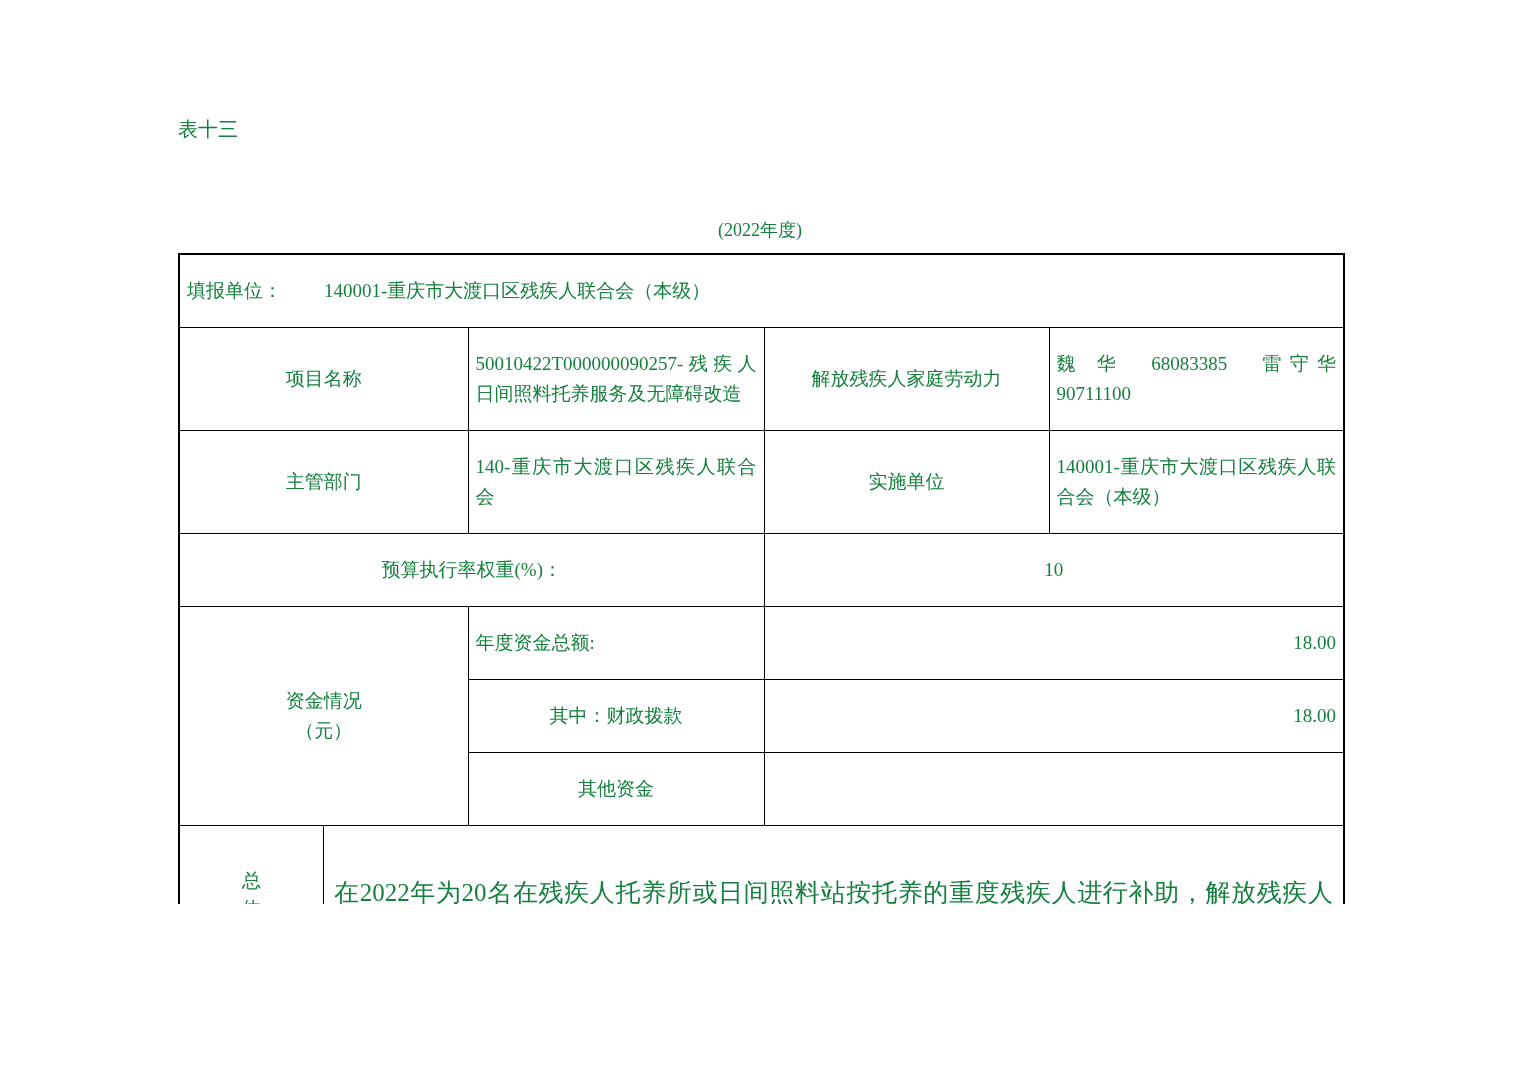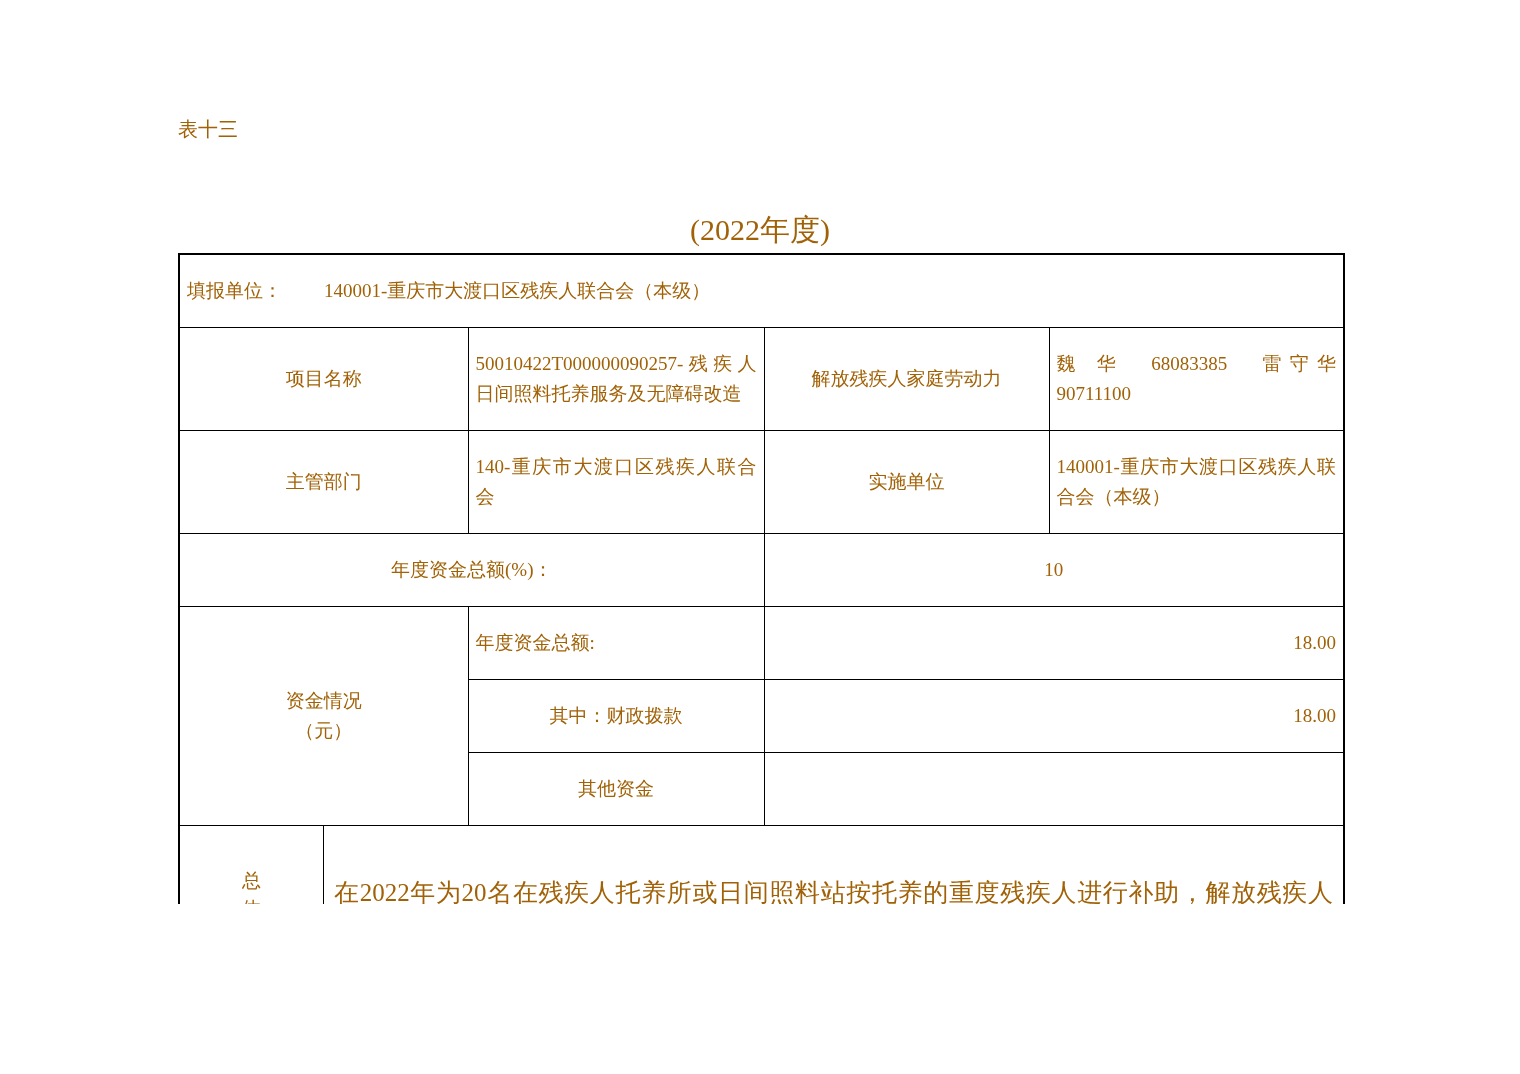--- a/index.html
+++ b/index.html
@@ -3,21 +3,21 @@
 <meta charset="utf-8">
 <style>
   * { box-sizing: border-box; }
   body { margin: 0; background: #fff; }
   .page {
     position: relative;
     width: 1520px;
     height: 904px;
     background: #ffffff;
     font-family: "Liberation Serif", "DejaVu Serif", serif;
-    color: #a16207;
+    color: #15803d;
   }
   .doc-tag {
     position: absolute;
     left: 178px;
     top: 116px;
     font-size: 20px;
     line-height: 26px;
   }
   .doc-title {
     position: absolute;
@@ -28,21 +28,21 @@
     font-size: 26px;
     font-weight: bold;
     line-height: 32px;
   }
   .doc-subtitle {
     position: absolute;
     left: 0;
     top: 216px;
     width: 1520px;
     text-align: center;
-    font-size: 30px;
+    font-size: 18px;
     line-height: 28px;
   }
   table.form-table {
     position: absolute;
     left: 178px;
     top: 253px;
     width: 1165px;
     border-collapse: collapse;
     table-layout: fixed;
     border: 2px solid #000;
@@ -124,21 +124,21 @@
         <td class="h2 c-center">解放残疾人家庭劳动力</td>
         <td class="h2 c-left c-justify">魏 华　68083385　雷守华　90711100</td>
       </tr>
       <tr>
         <td class="h3 c-center">主管部门</td>
         <td class="h3 c-left c-justify">140-重庆市大渡口区残疾人联合会</td>
         <td class="h3 c-center">实施单位</td>
         <td class="h3 c-left c-justify">140001-重庆市大渡口区残疾人联合会（本级）</td>
       </tr>
       <tr>
-        <td colspan="2" class="h4 c-center">年度资金总额(%)：</td>
+        <td colspan="2" class="h4 c-center">预算执行率权重(%)：</td>
         <td colspan="2" class="h4 c-center">10</td>
       </tr>
       <tr>
         <td rowspan="3" class="c-center pre">资金情况
 （元）</td>
         <td class="h5a c-left">年度资金总额:</td>
         <td colspan="2" class="h5a c-amount">18.00</td>
       </tr>
       <tr>
         <td class="h5b c-center">其中：财政拨款</td>

